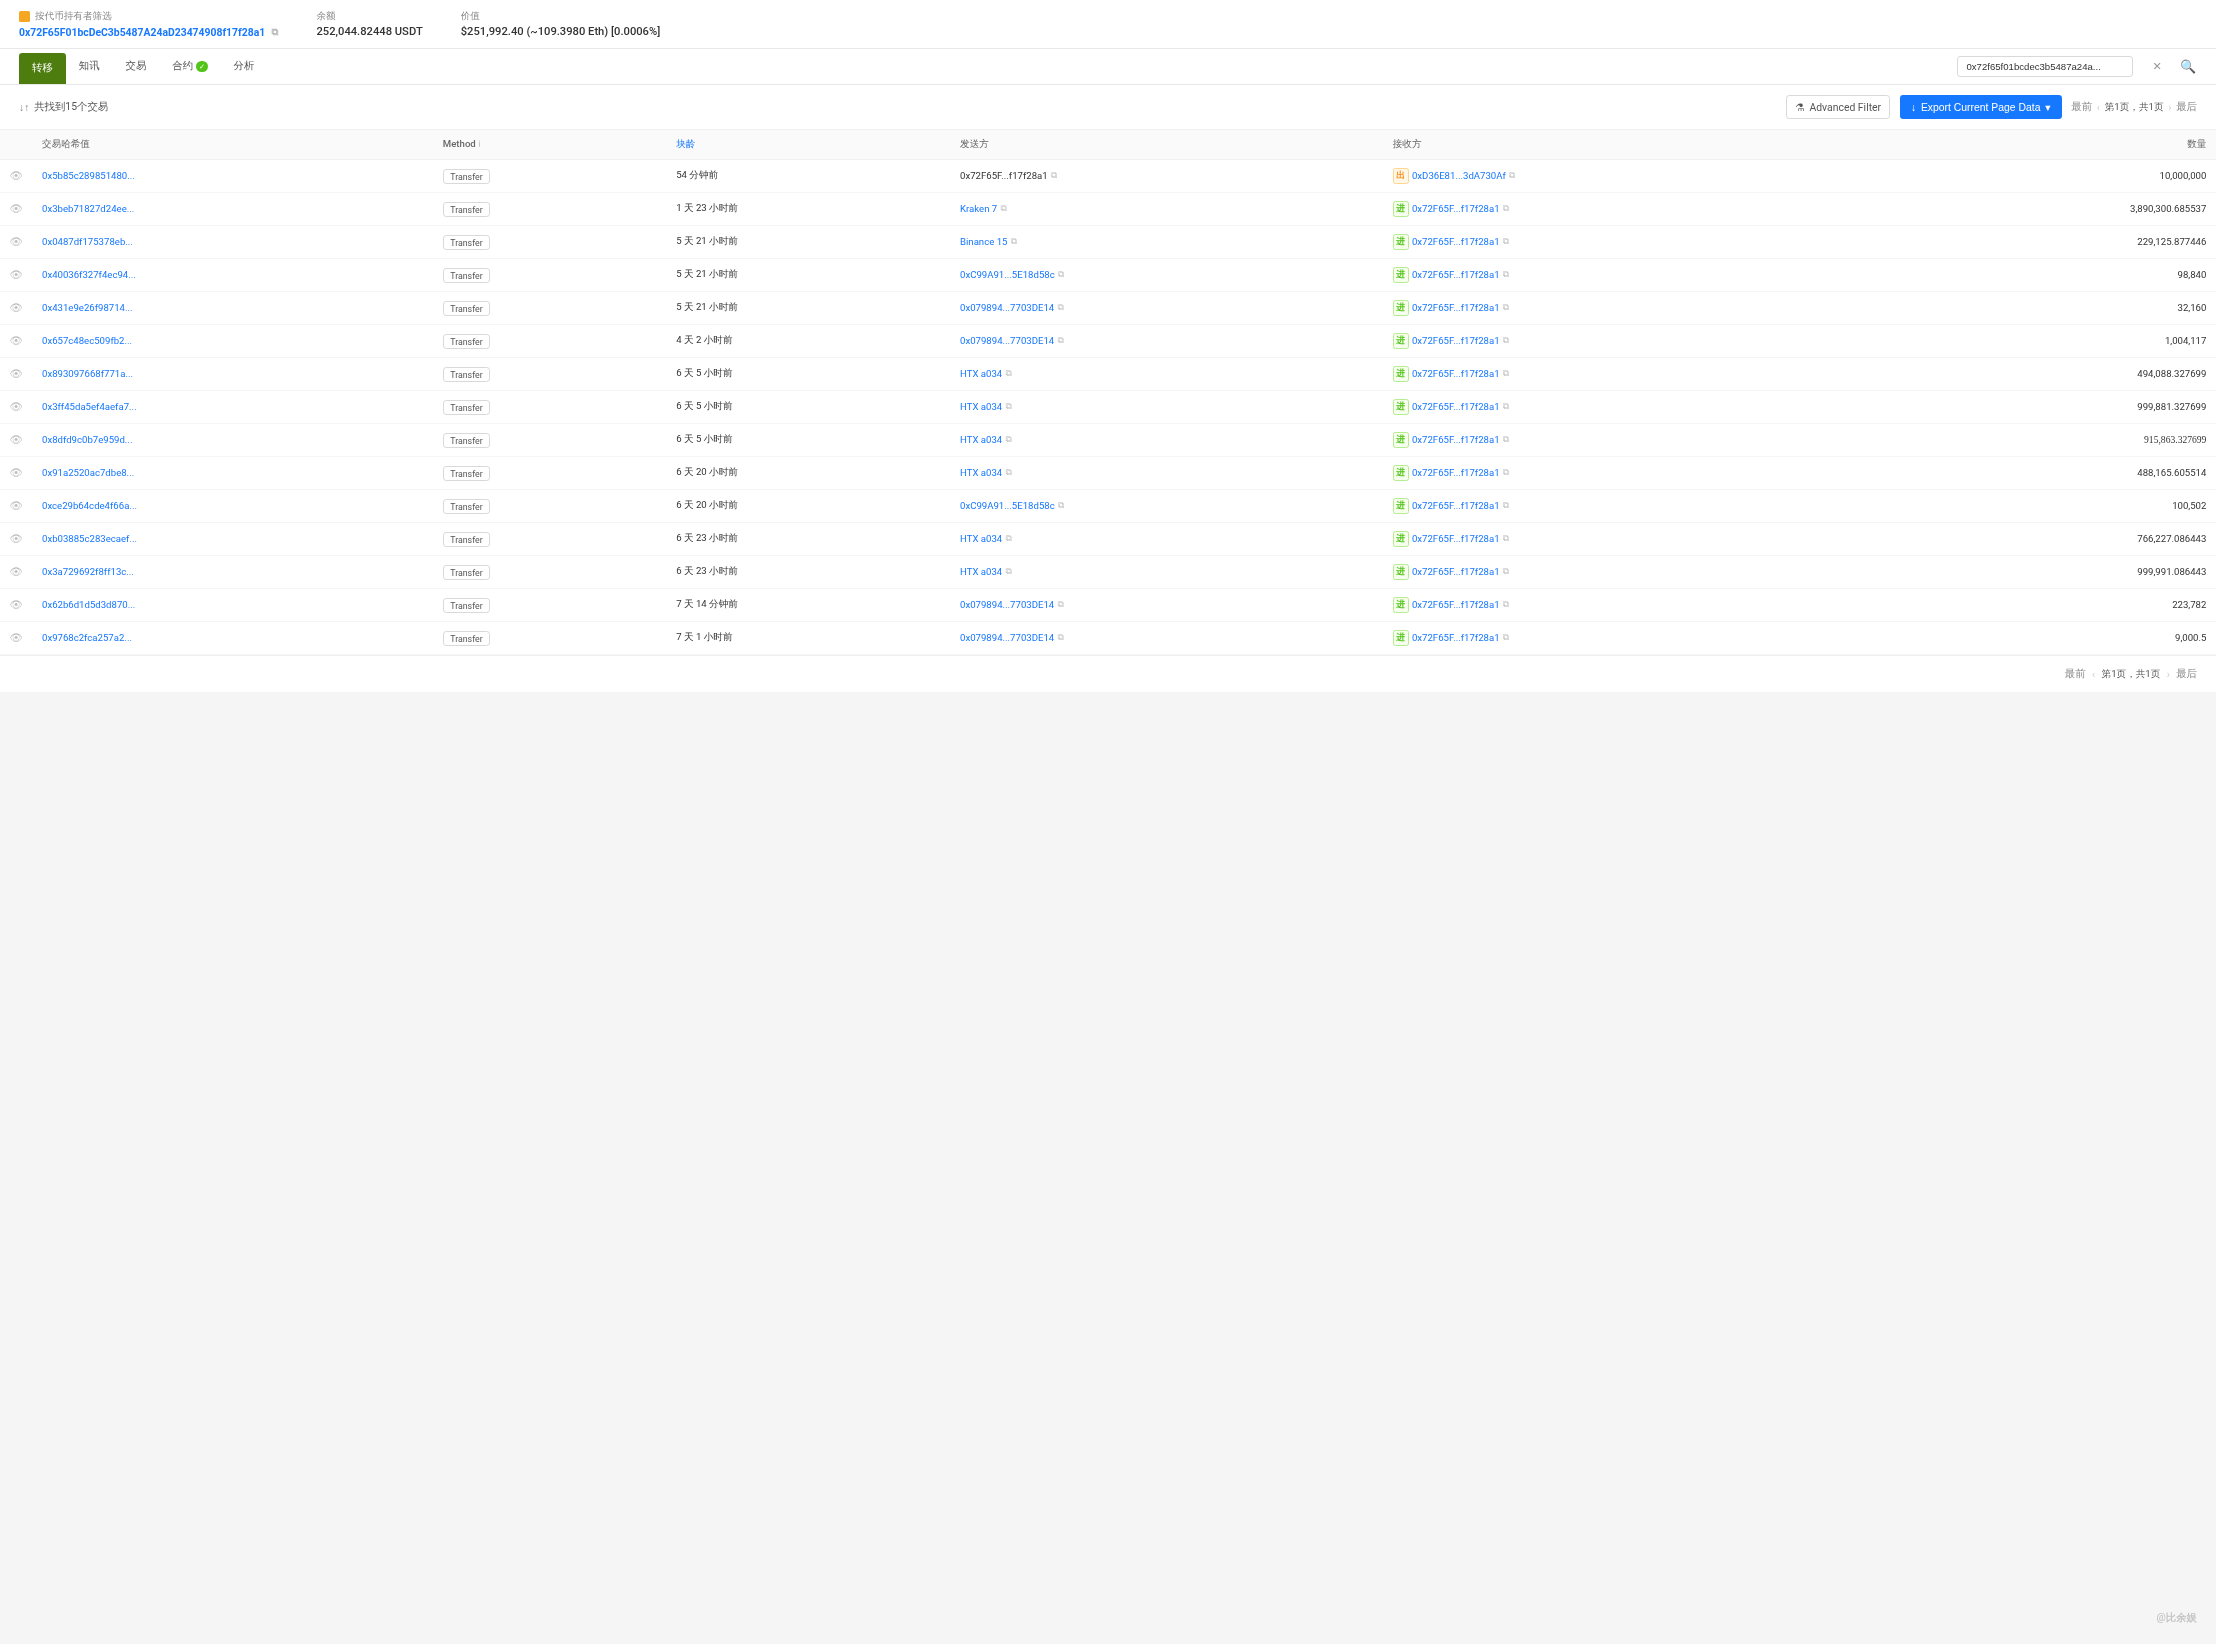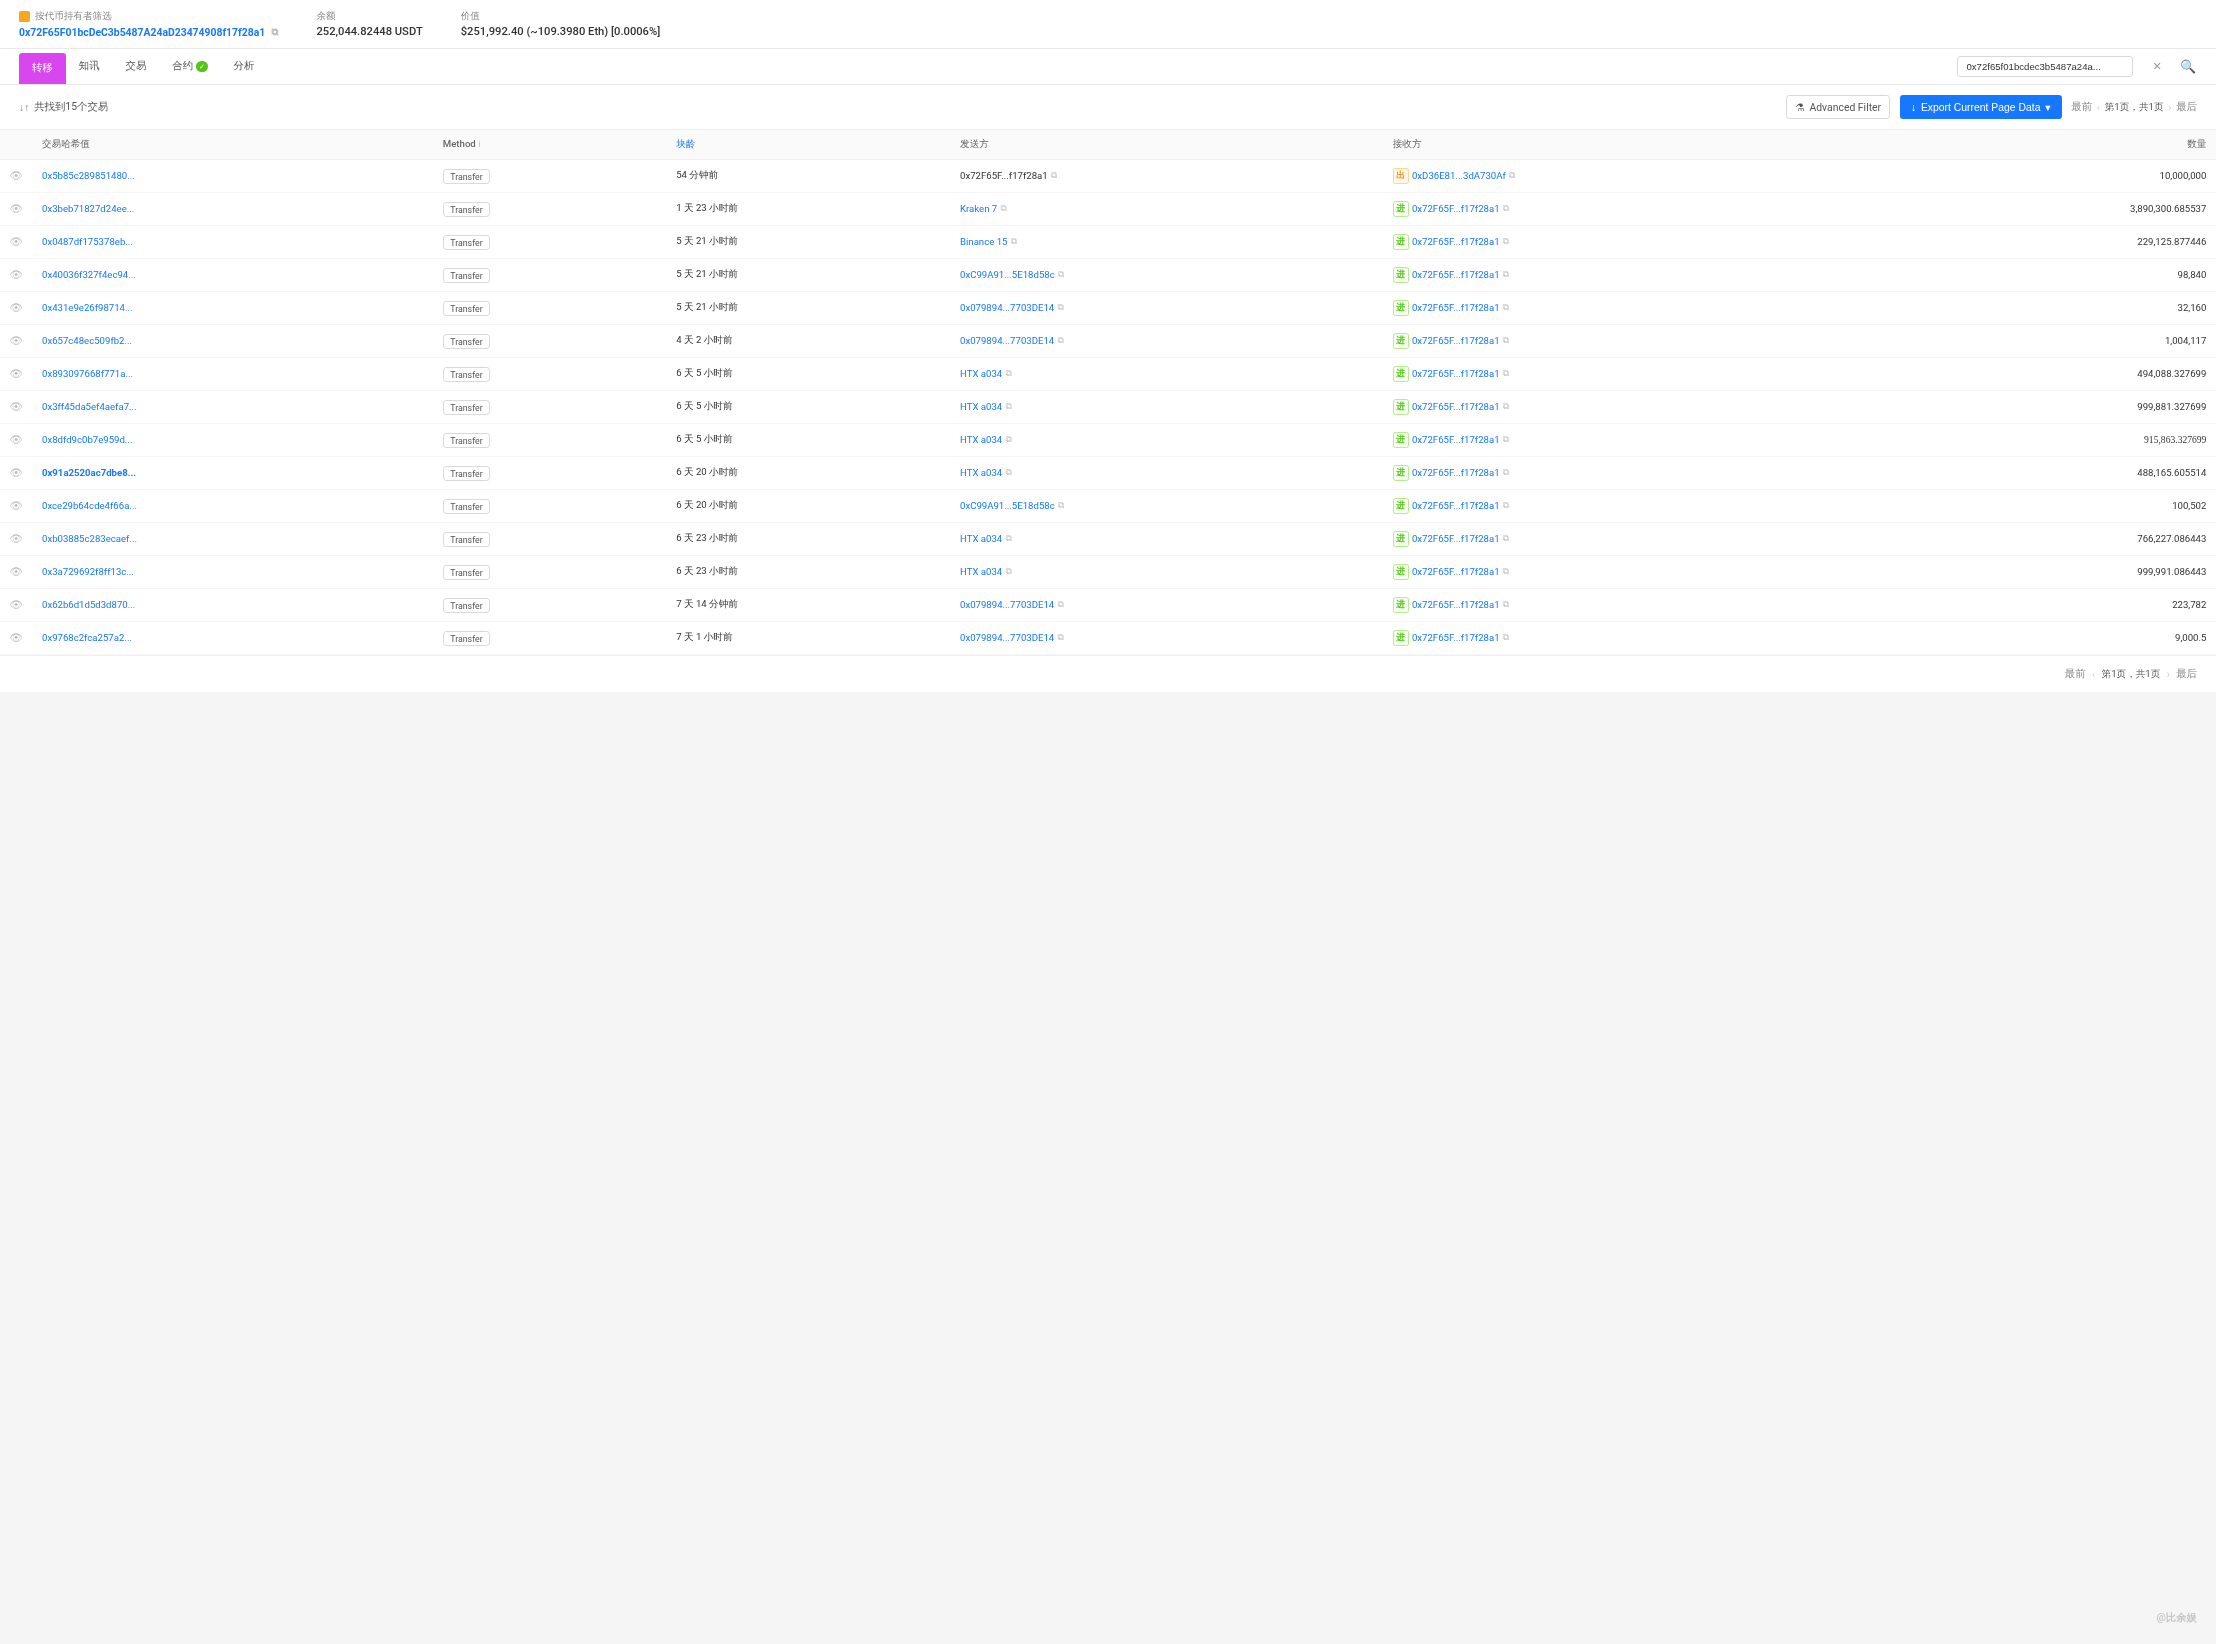--- a/index.html
+++ b/index.html
@@ -31,21 +31,21 @@
     </div>
     <div style="display:flex;flex-direction:column;gap:2.4px;">
       <span style="font-size:9.6px;color:#888;">价值</span>
       <span style="font-size:11.2px;font-weight:500;color:#333;">$251,992.40 (~109.3980 Eth) [0.0006%]</span>
     </div>
   </div>
 </div>
 
 <div style="background:#fff;border-bottom:0.8px solid #e8e8e8;padding:0 19px;display:flex;align-items:center;justify-content:space-between;">
   <div style="display:flex;align-items:center;">
-    <div style="padding:8.8px 13px;font-size:10.4px;cursor:pointer;color:#fff;background:#d946ef;border-radius:3.2px 3.2px 0 0;margin-top:3.2px;">
+    <div style="padding:8.8px 13px;font-size:10.4px;cursor:pointer;color:#fff;background:#4d7c0f;border-radius:3.2px 3.2px 0 0;margin-top:3.2px;">
       <span>转移</span>
     </div>
     <div style="padding:8.8px 13px;font-size:10.4px;cursor:pointer;color:#555;border-bottom:1.6px solid transparent;">
       <span>知讯</span>
     </div>
     <div style="padding:8.8px 13px;font-size:10.4px;cursor:pointer;color:#555;border-bottom:1.6px solid transparent;">
       <span>交易</span>
     </div>
     <div style="padding:8.8px 13px;font-size:10.4px;cursor:pointer;color:#555;border-bottom:1.6px solid transparent;display:flex;align-items:center;gap:3.2px;">
       <span>合约</span>
@@ -276,21 +276,21 @@
       <div style="display:flex;align-items:center;gap:3.2px;">
         <span style="display:inline-flex;align-items:center;justify-content:center;width:16px;height:16px;border-radius:2.4px;font-size:8.8px;font-weight:600;background:#f6ffed;color:#52c41a;border:0.8px solid #b7eb8f;">进</span>
         <a style="color:#1677ff;cursor:pointer;text-decoration:none;">0x72F65F...f17f28a1</a>
         <span style="color:#bbb;font-size:8.8px;cursor:pointer;">⧉</span>
       </div>
     </td>
     <td style="text-align:right;font-family:Liberation Serif, serif;">915,863.327699</td>
   </tr>
         <tr style="">
     <td><span style="color:#bbb;cursor:pointer;font-size:10.4px;">👁</span></td>
-    <td><a style="color:#1677ff;cursor:pointer;text-decoration:none;font-weight:bold;">0x91a2520ac7dbe8...</a></td>
+    <td><a style="color:#1677ff;cursor:pointer;text-decoration:none;">0x91a2520ac7dbe8...</a></td>
     <td><span style="border:0.8px solid #d9d9d9;border-radius:3.2px;padding:1.6px 6.4px;font-size:8.8px;color:#555;background:#fff;">Transfer</span></td>
     <td>6 天 20 小时前</td>
     <td>
       <div style="display:flex;align-items:center;gap:3.2px;">
         <a style="color:#1677ff;cursor:pointer;text-decoration:none;">HTX a034</a>
         <span style="color:#bbb;font-size:8.8px;cursor:pointer;">⧉</span>
       </div>
     </td>
     <td>
       <div style="display:flex;align-items:center;gap:3.2px;">

